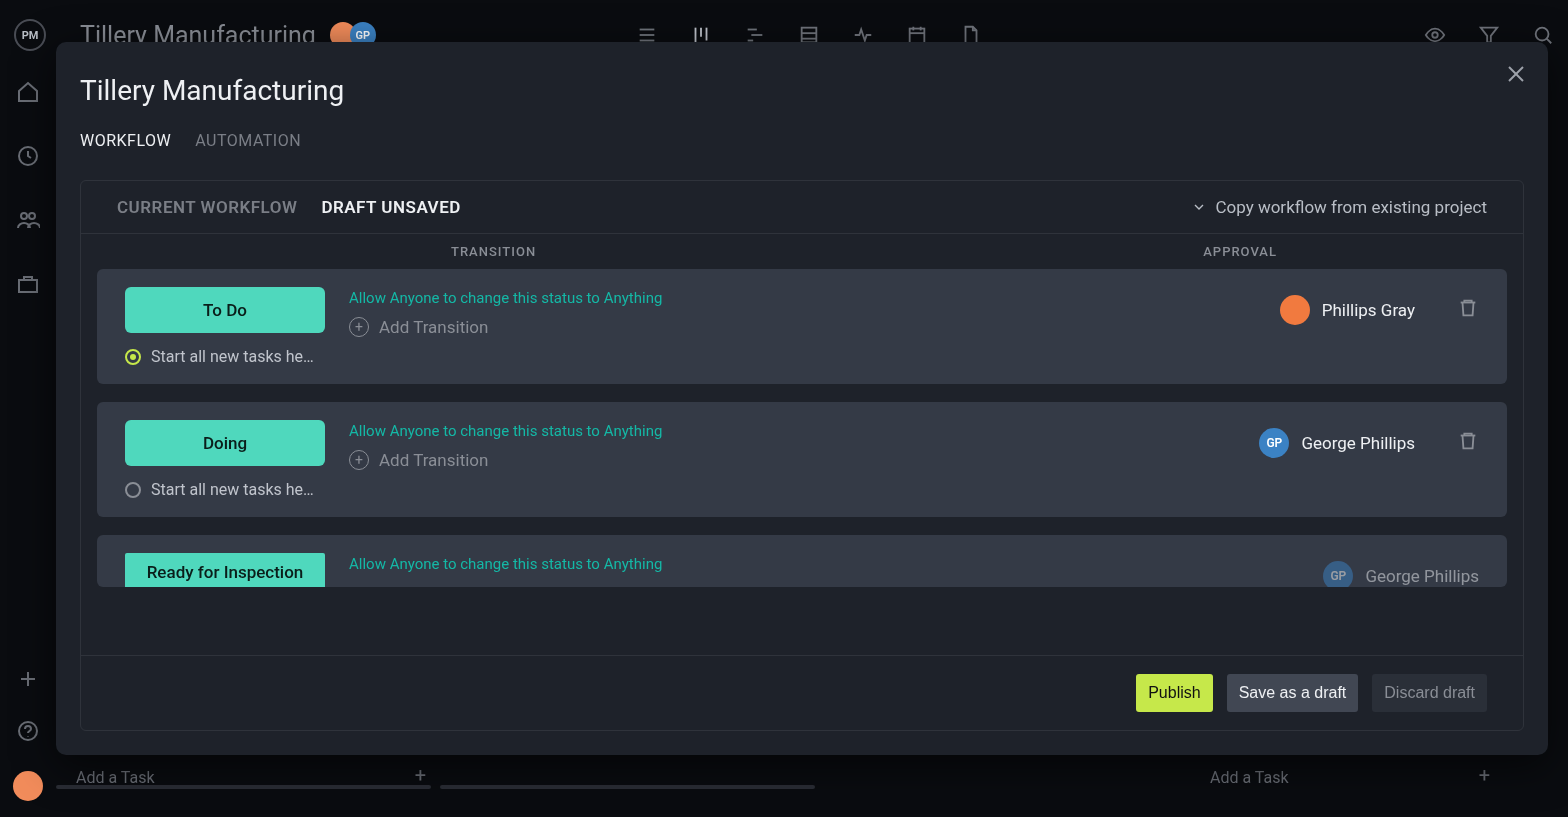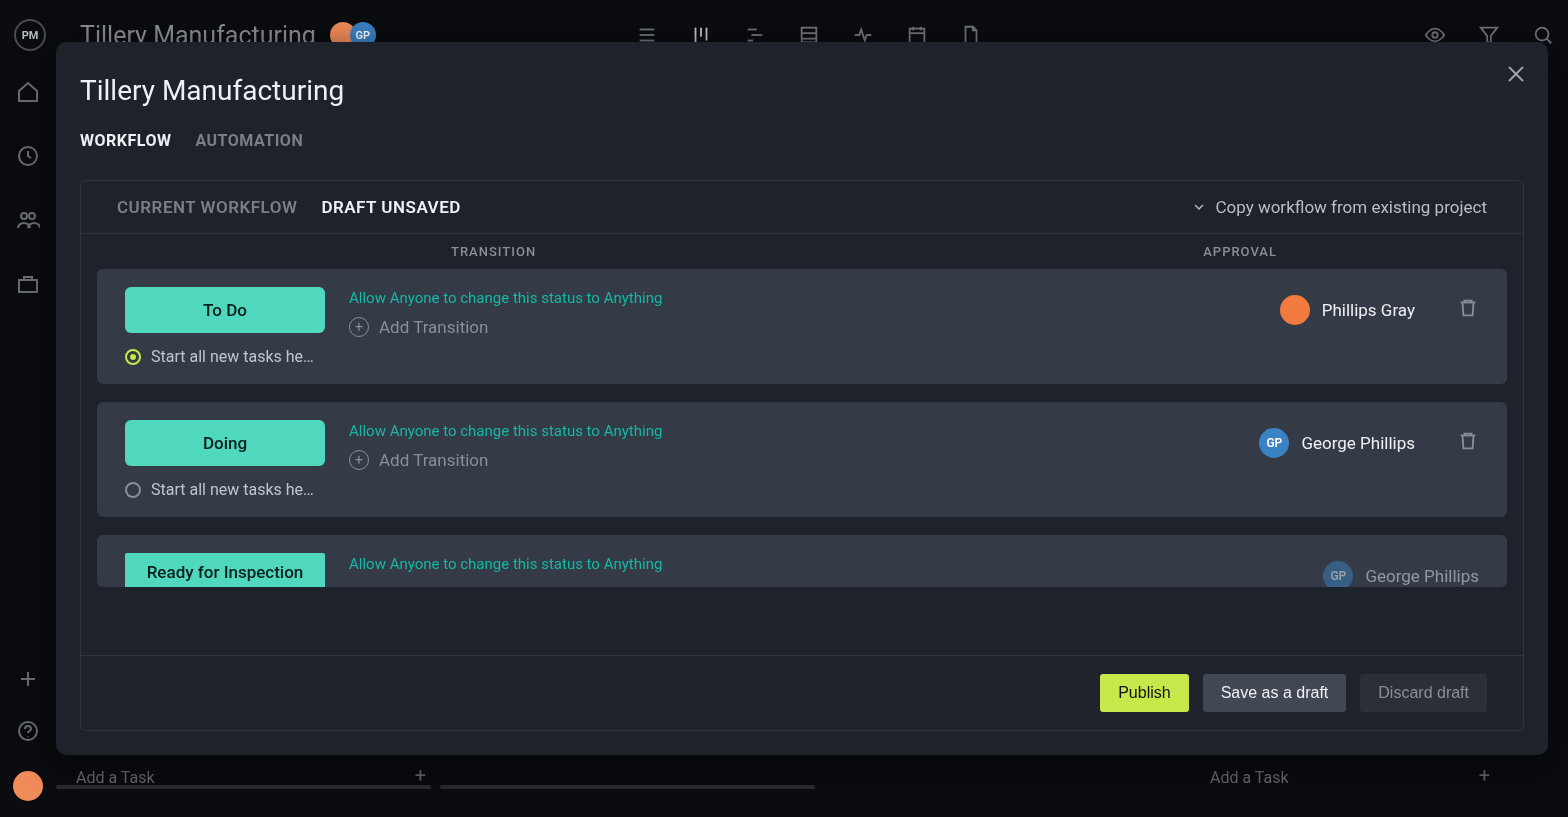--- a/index.html
+++ b/index.html
@@ -112,21 +112,21 @@
   font-size: 28px;
   font-weight: 400;
   color: #eef0f3;
 }
 .modal-tabs {
   margin-top: 24px;
   display: flex;
   gap: 24px;
   padding: 0 24px;
 }
-.mtab { font-size: 16px; font-weight: 700; letter-spacing: 0.5px; color: #7a7e86; padding-bottom: 14px; cursor:pointer; }
+.mtab { font-size: 16px; font-weight: 400; letter-spacing: 0.5px; color: #7a7e86; padding-bottom: 14px; cursor:pointer; }
 .mtab.active { color: #eef0f3; }
 .panel {
   margin: 16px 24px 24px 24px;
   flex: 1;
   border: 1px solid #2f333b;
   border-radius: 6px;
   display: flex; flex-direction: column;
   overflow: hidden;
 }
 .panel-top {
@@ -186,21 +186,21 @@
 .trash { width: 22px; height: 22px; color: #8a8e96; margin-left: 18px; cursor:pointer; margin-top: 10px; }
 
 .status-card.partial { overflow:hidden; }
 .status-card.partial .status-pill { border-radius: 2px 2px 0 0; }
 
 .panel-actions {
   border-top: 1px solid #2f333b;
   padding: 18px 36px;
   display:flex; gap: 14px; justify-content: flex-end;
 }
-.btn { font-size: 16px; padding: 10px 18px; border-radius: 3px; border: none; cursor:pointer; font-weight: 500;}
+.btn { font-size: 16px; padding: 10px 12px; border-radius: 3px; border: none; cursor:pointer; font-weight: 500;}
 .btn.publish { background: #c6e84a; color: #111; }
 .btn.secondary { background: #414753; color: #eef0f3; }
 .btn.ghost { background: #2a2f38; color: #8a8e96; }
 
 svg { display:block; }
 </style>
 </head>
 <body>
 
 <div class="top-header">

